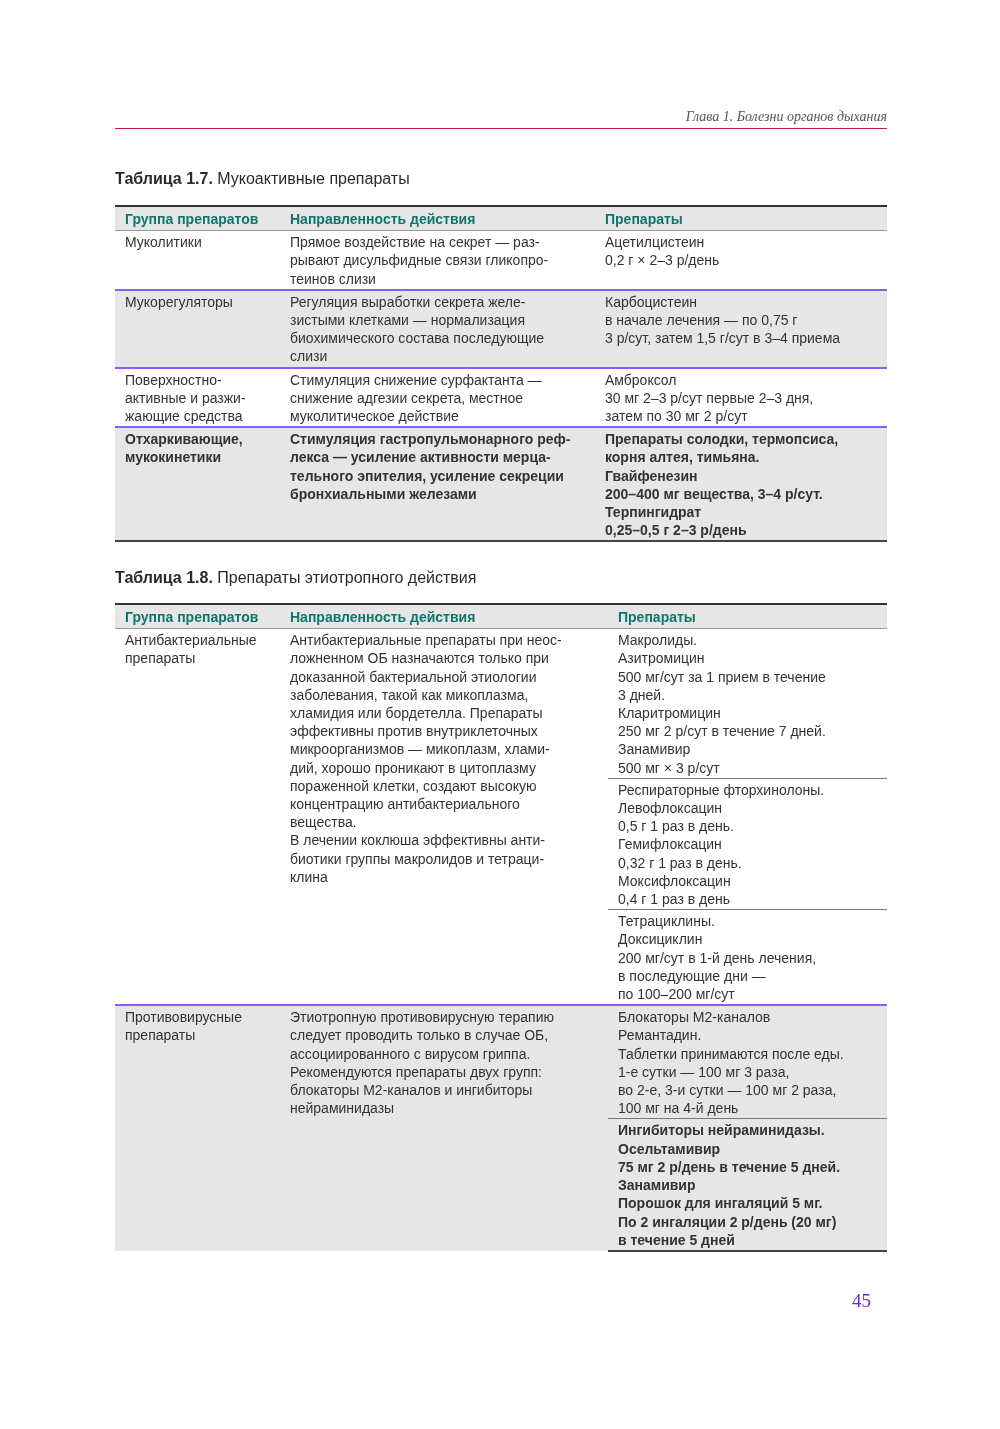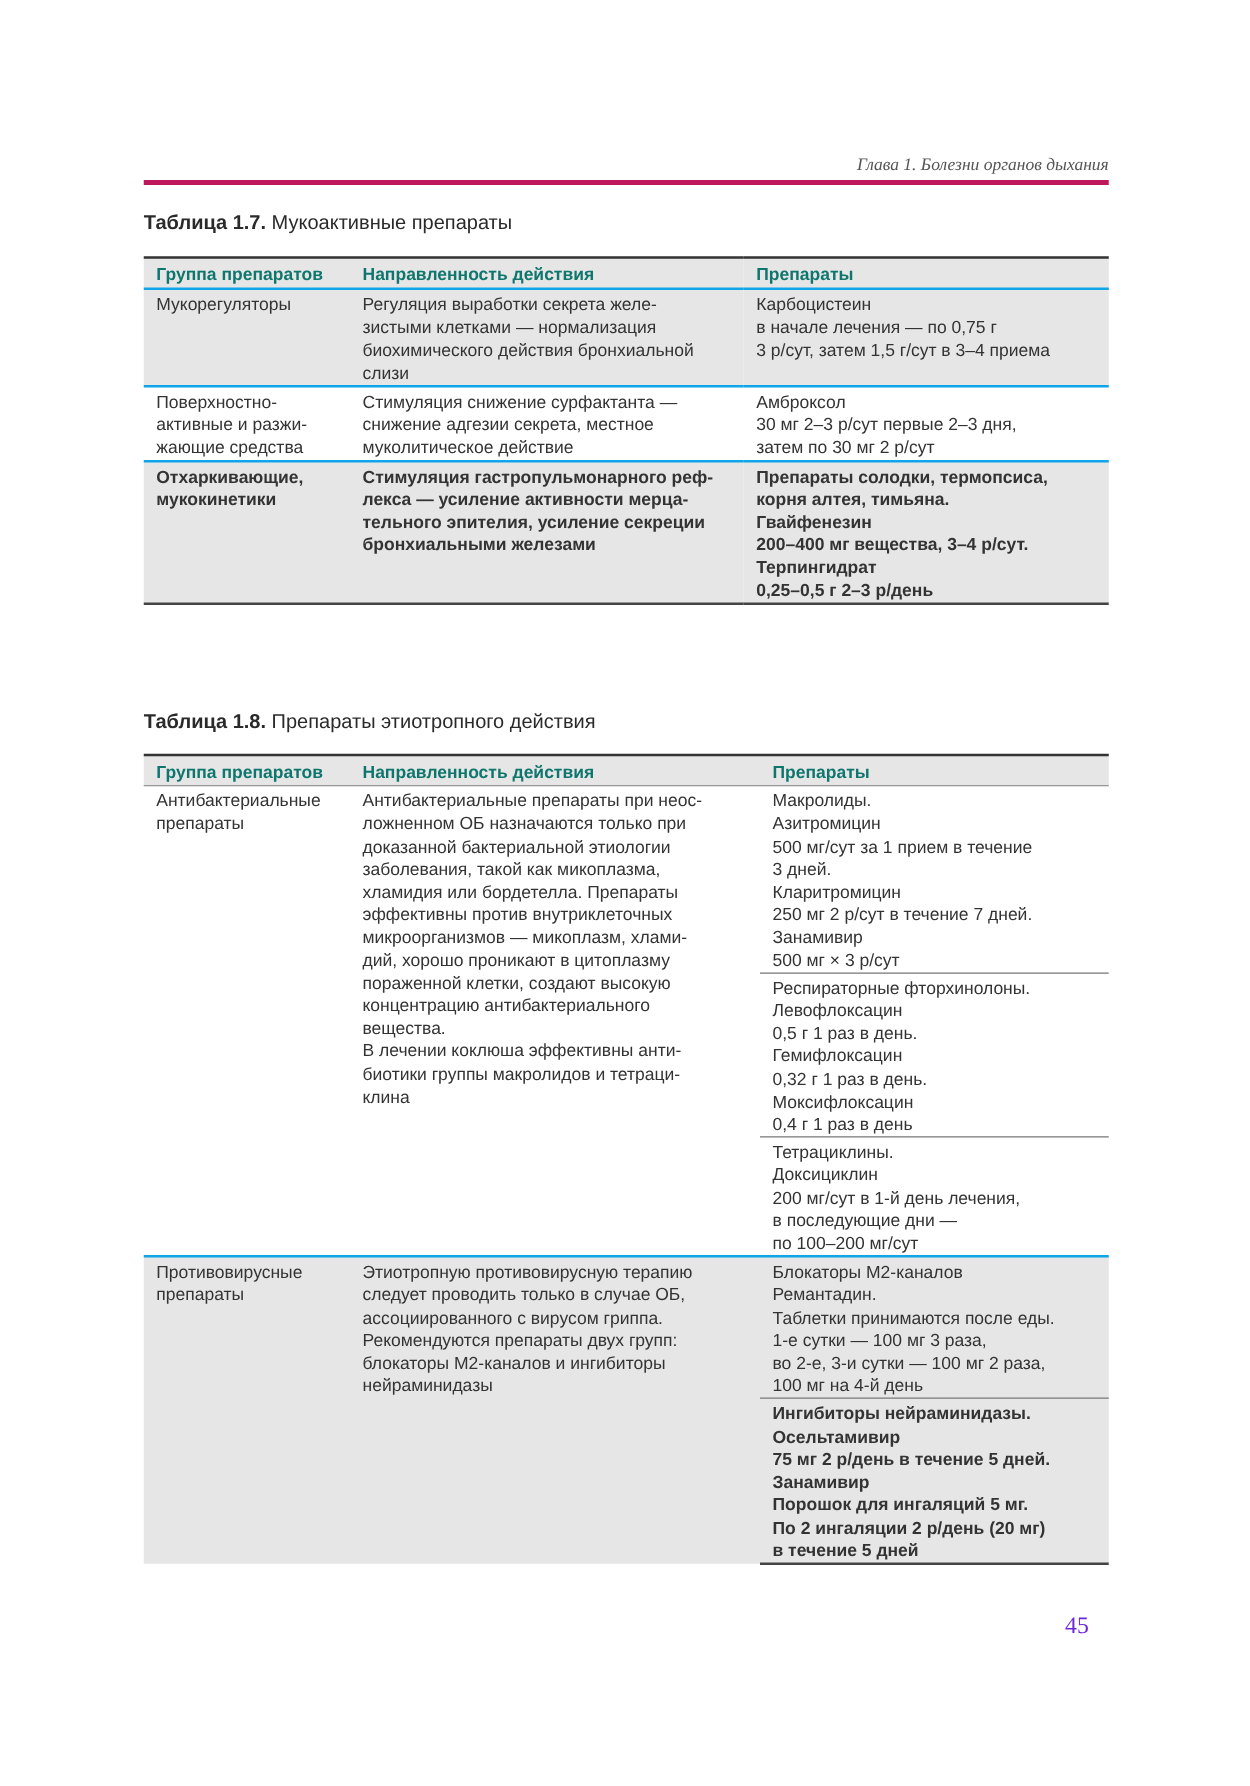--- a/index.html
+++ b/index.html
@@ -1,30 +1,30 @@
 <!DOCTYPE html>
 <html><head>
   <meta charset="utf-8">
   <style>
     html, body { margin: 0; padding: 0; background: #ffffff; }
     body { width: 1000px; height: 1429px; position: relative; overflow: hidden;
            font-family: "Liberation Sans", "DejaVu Sans", sans-serif; color: #2a2a2a; }
-    .running-head { position: absolute; left: 115px; top: 124px; width: 772px; height: 20px;
-                    border-bottom: 4px solid #be185d; text-align: right;
+    .running-head { position: absolute; left: 115px; top: 108px; width: 772px; height: 20px;
+                    border-bottom: 1px solid #be185d; text-align: right;
                     font-family: "Liberation Serif", "DejaVu Serif", serif; font-style: italic;
                     font-size: 14px; color: #555; line-height: 18px; }
     .caption { position: absolute; left: 115px; font-size: 16px; color: #2a2a2a; text-align: right; }
     .caption b { font-weight: bold; }
     table { position: absolute; left: 115px; width: 772px; border-collapse: collapse;
             font-size: 14px; line-height: 18.2px; }
     th { text-align: left; font-weight: bold; background: #e6e6e6; padding: 3px 10px 2px 10px;
          border-top: 2px solid #333; border-bottom: 1px solid #999; color: #0f766e; }
     td { vertical-align: top; padding: 2px 10px 1px 10px; color: #333; }
     tr.shade td { background: #e6e6e6; }
-    tr.sep td { border-top: 2px solid #0ea5e9; }
+    tr.sep td { border-top: 2px solid #8b5cf6; }
     tbody tr:last-child td { border-bottom: 2px solid #444; font-weight: bold; }
     td.sub-sep { border-top: 1px solid #777 !important; }
     .line { display: block; white-space: nowrap; }
     .page-number { position: absolute; left: 852px; top: 1290px; font-family: "Liberation Serif", "DejaVu Serif", serif;
                    font-weight: normal; font-size: 19px; color: #6d28d9; }
   </style>
 </head>
 <body>
 
 <div class="running-head">Глава 1. Болезни органов дыхания</div>
@@ -41,28 +41,42 @@
       <col style="width:292px">
     </colgroup>
   <thead>
     <tr>
       <th>Группа препаратов</th>
       <th>Направленность действия</th>
       <th>Препараты</th>
     </tr>
   </thead>
   <tbody id="t17-body">
+      <tr class="">
+        <td>
+          <span class="line">Муколитики</span>
+        </td>
+        <td>
+          <span class="line">Прямое воздействие на секрет — раз-</span>
+          <span class="line">рывают дисульфидные связи гликопро-</span>
+          <span class="line">теинов слизи</span>
+        </td>
+        <td>
+          <span class="line">Ацетилцистеин</span>
+          <span class="line">0,2 г × 2–3 р/день</span>
+        </td>
+      </tr>
       <tr class="shade sep">
         <td>
           <span class="line">Мукорегуляторы</span>
         </td>
         <td>
           <span class="line">Регуляция выработки секрета желе-</span>
           <span class="line">зистыми клетками — нормализация</span>
-          <span class="line">биохимического действия бронхиальной</span>
+          <span class="line">биохимического состава последующие</span>
           <span class="line">слизи</span>
         </td>
         <td>
           <span class="line">Карбоцистеин</span>
           <span class="line">в начале лечения — по 0,75 г</span>
           <span class="line">3 р/сут, затем 1,5 г/сут в 3–4 приема</span>
         </td>
       </tr>
       <tr class="sep">
         <td>

